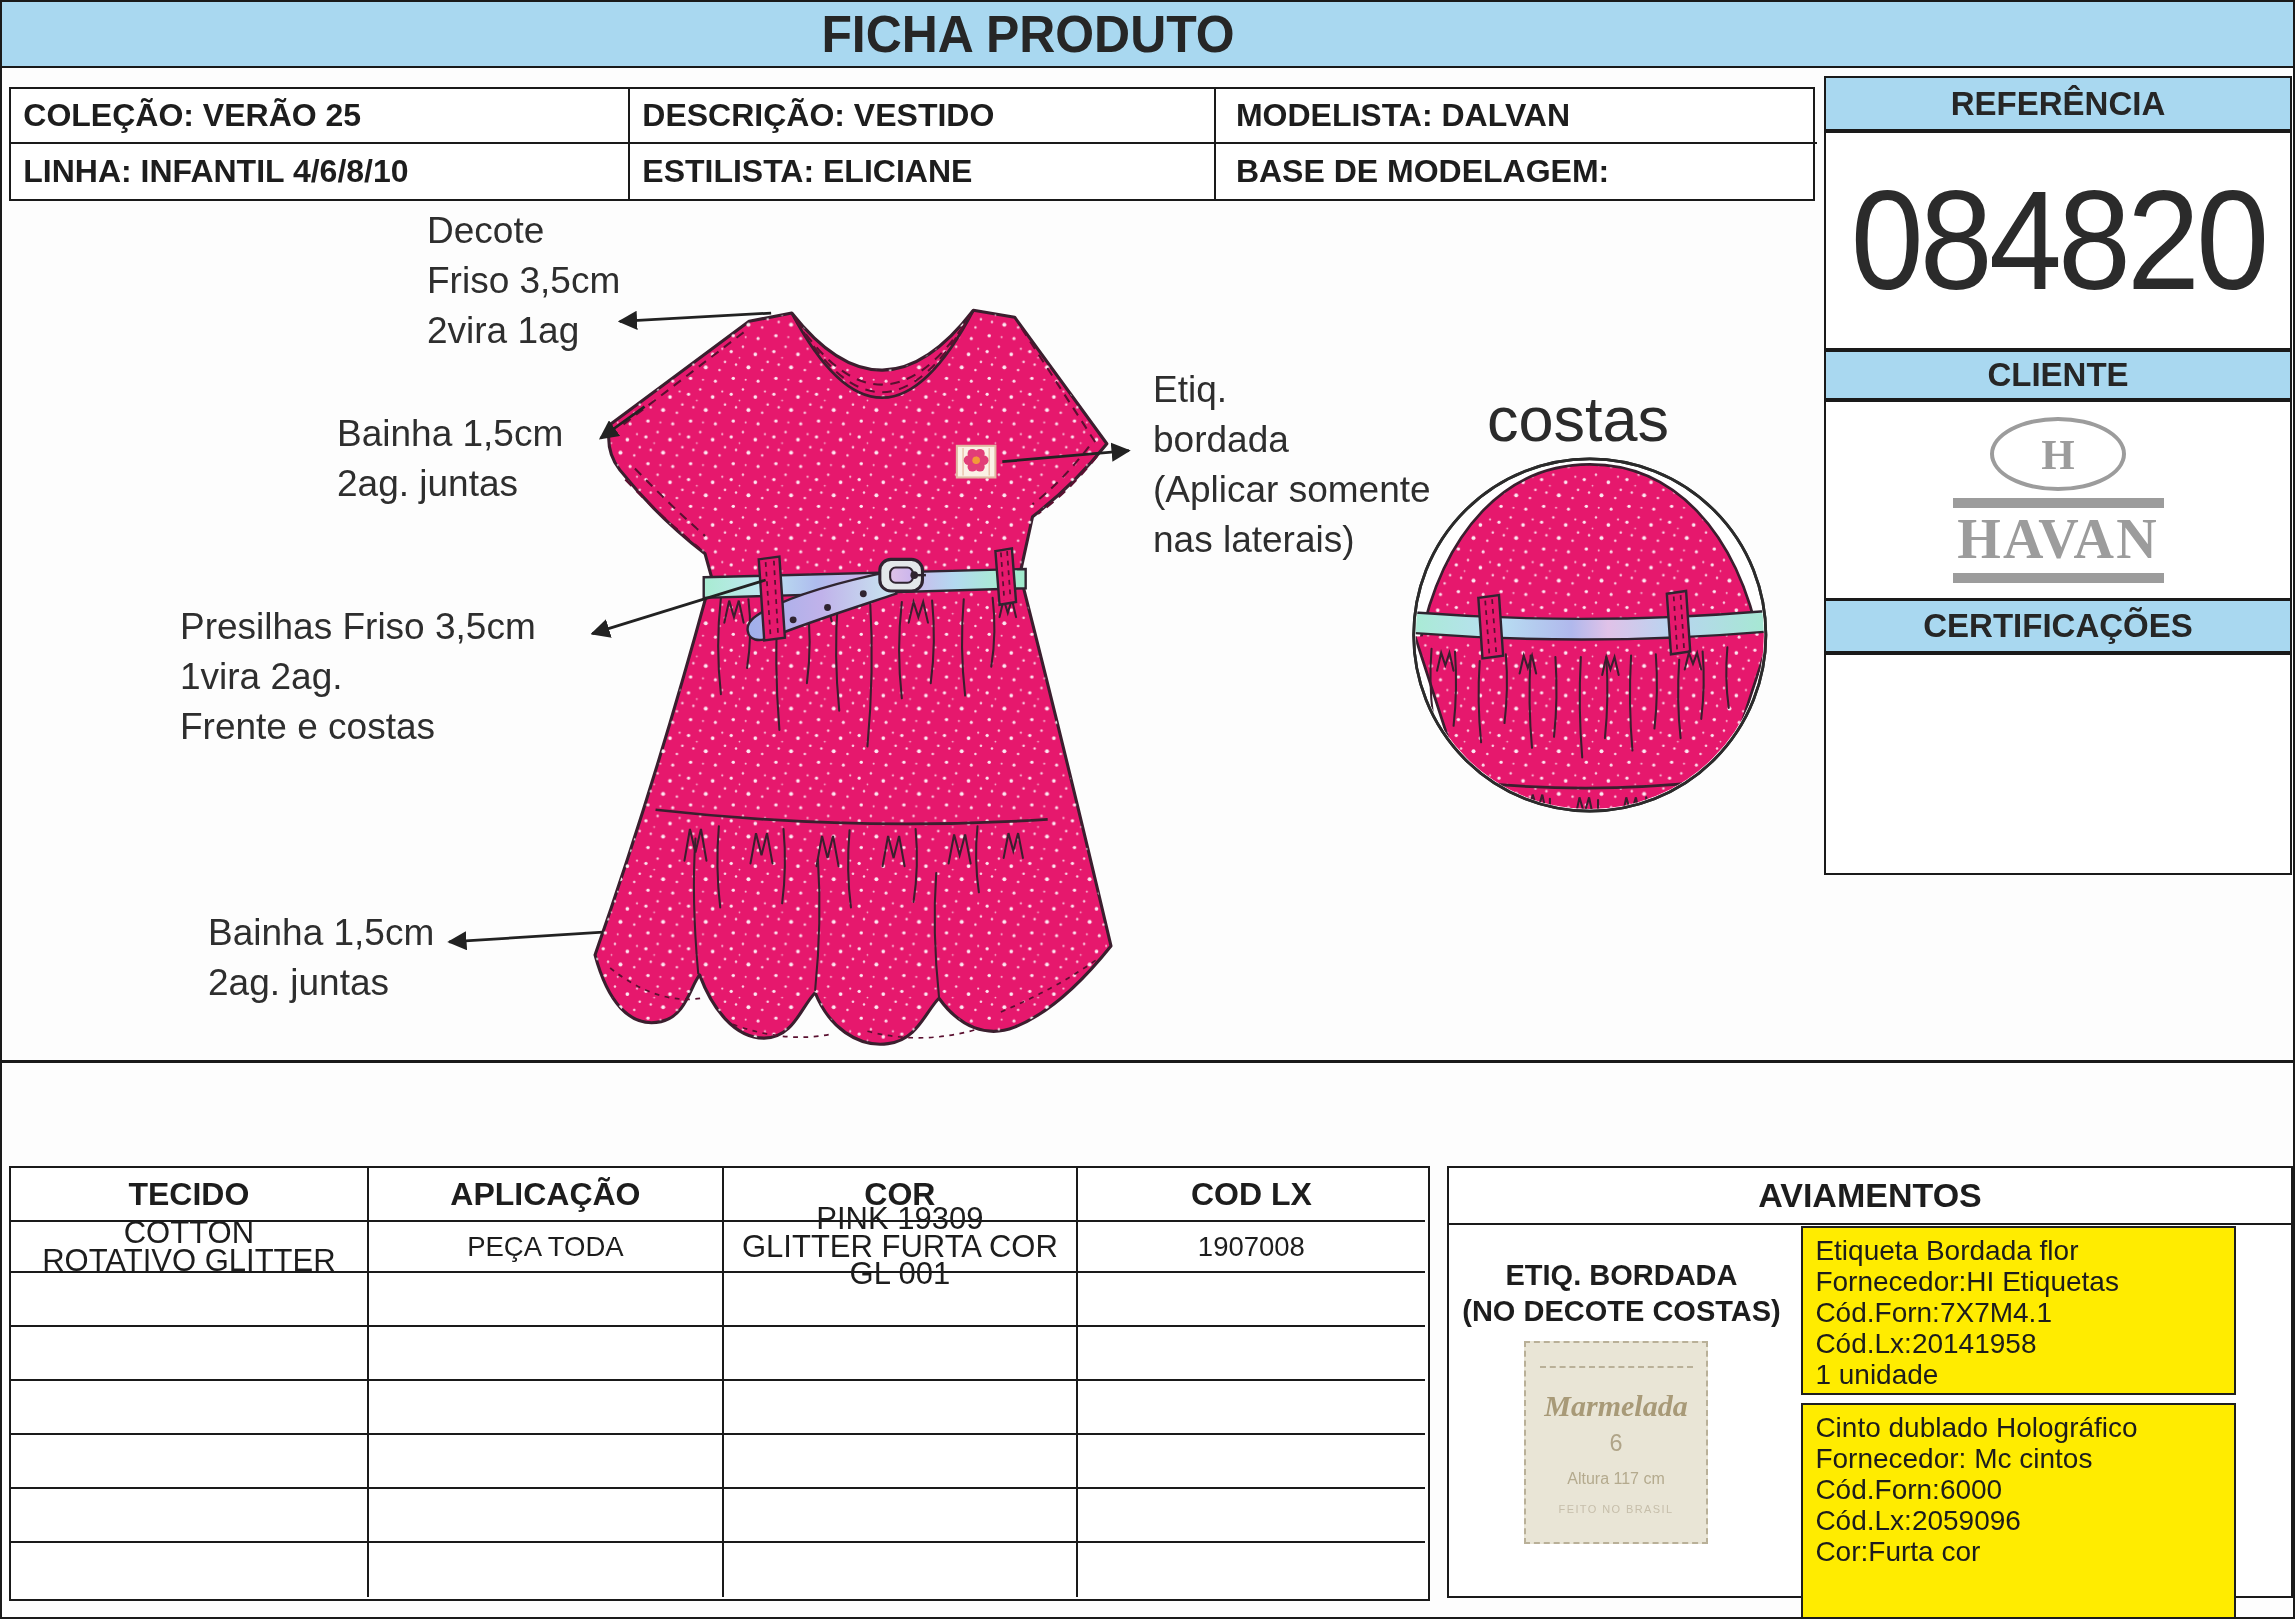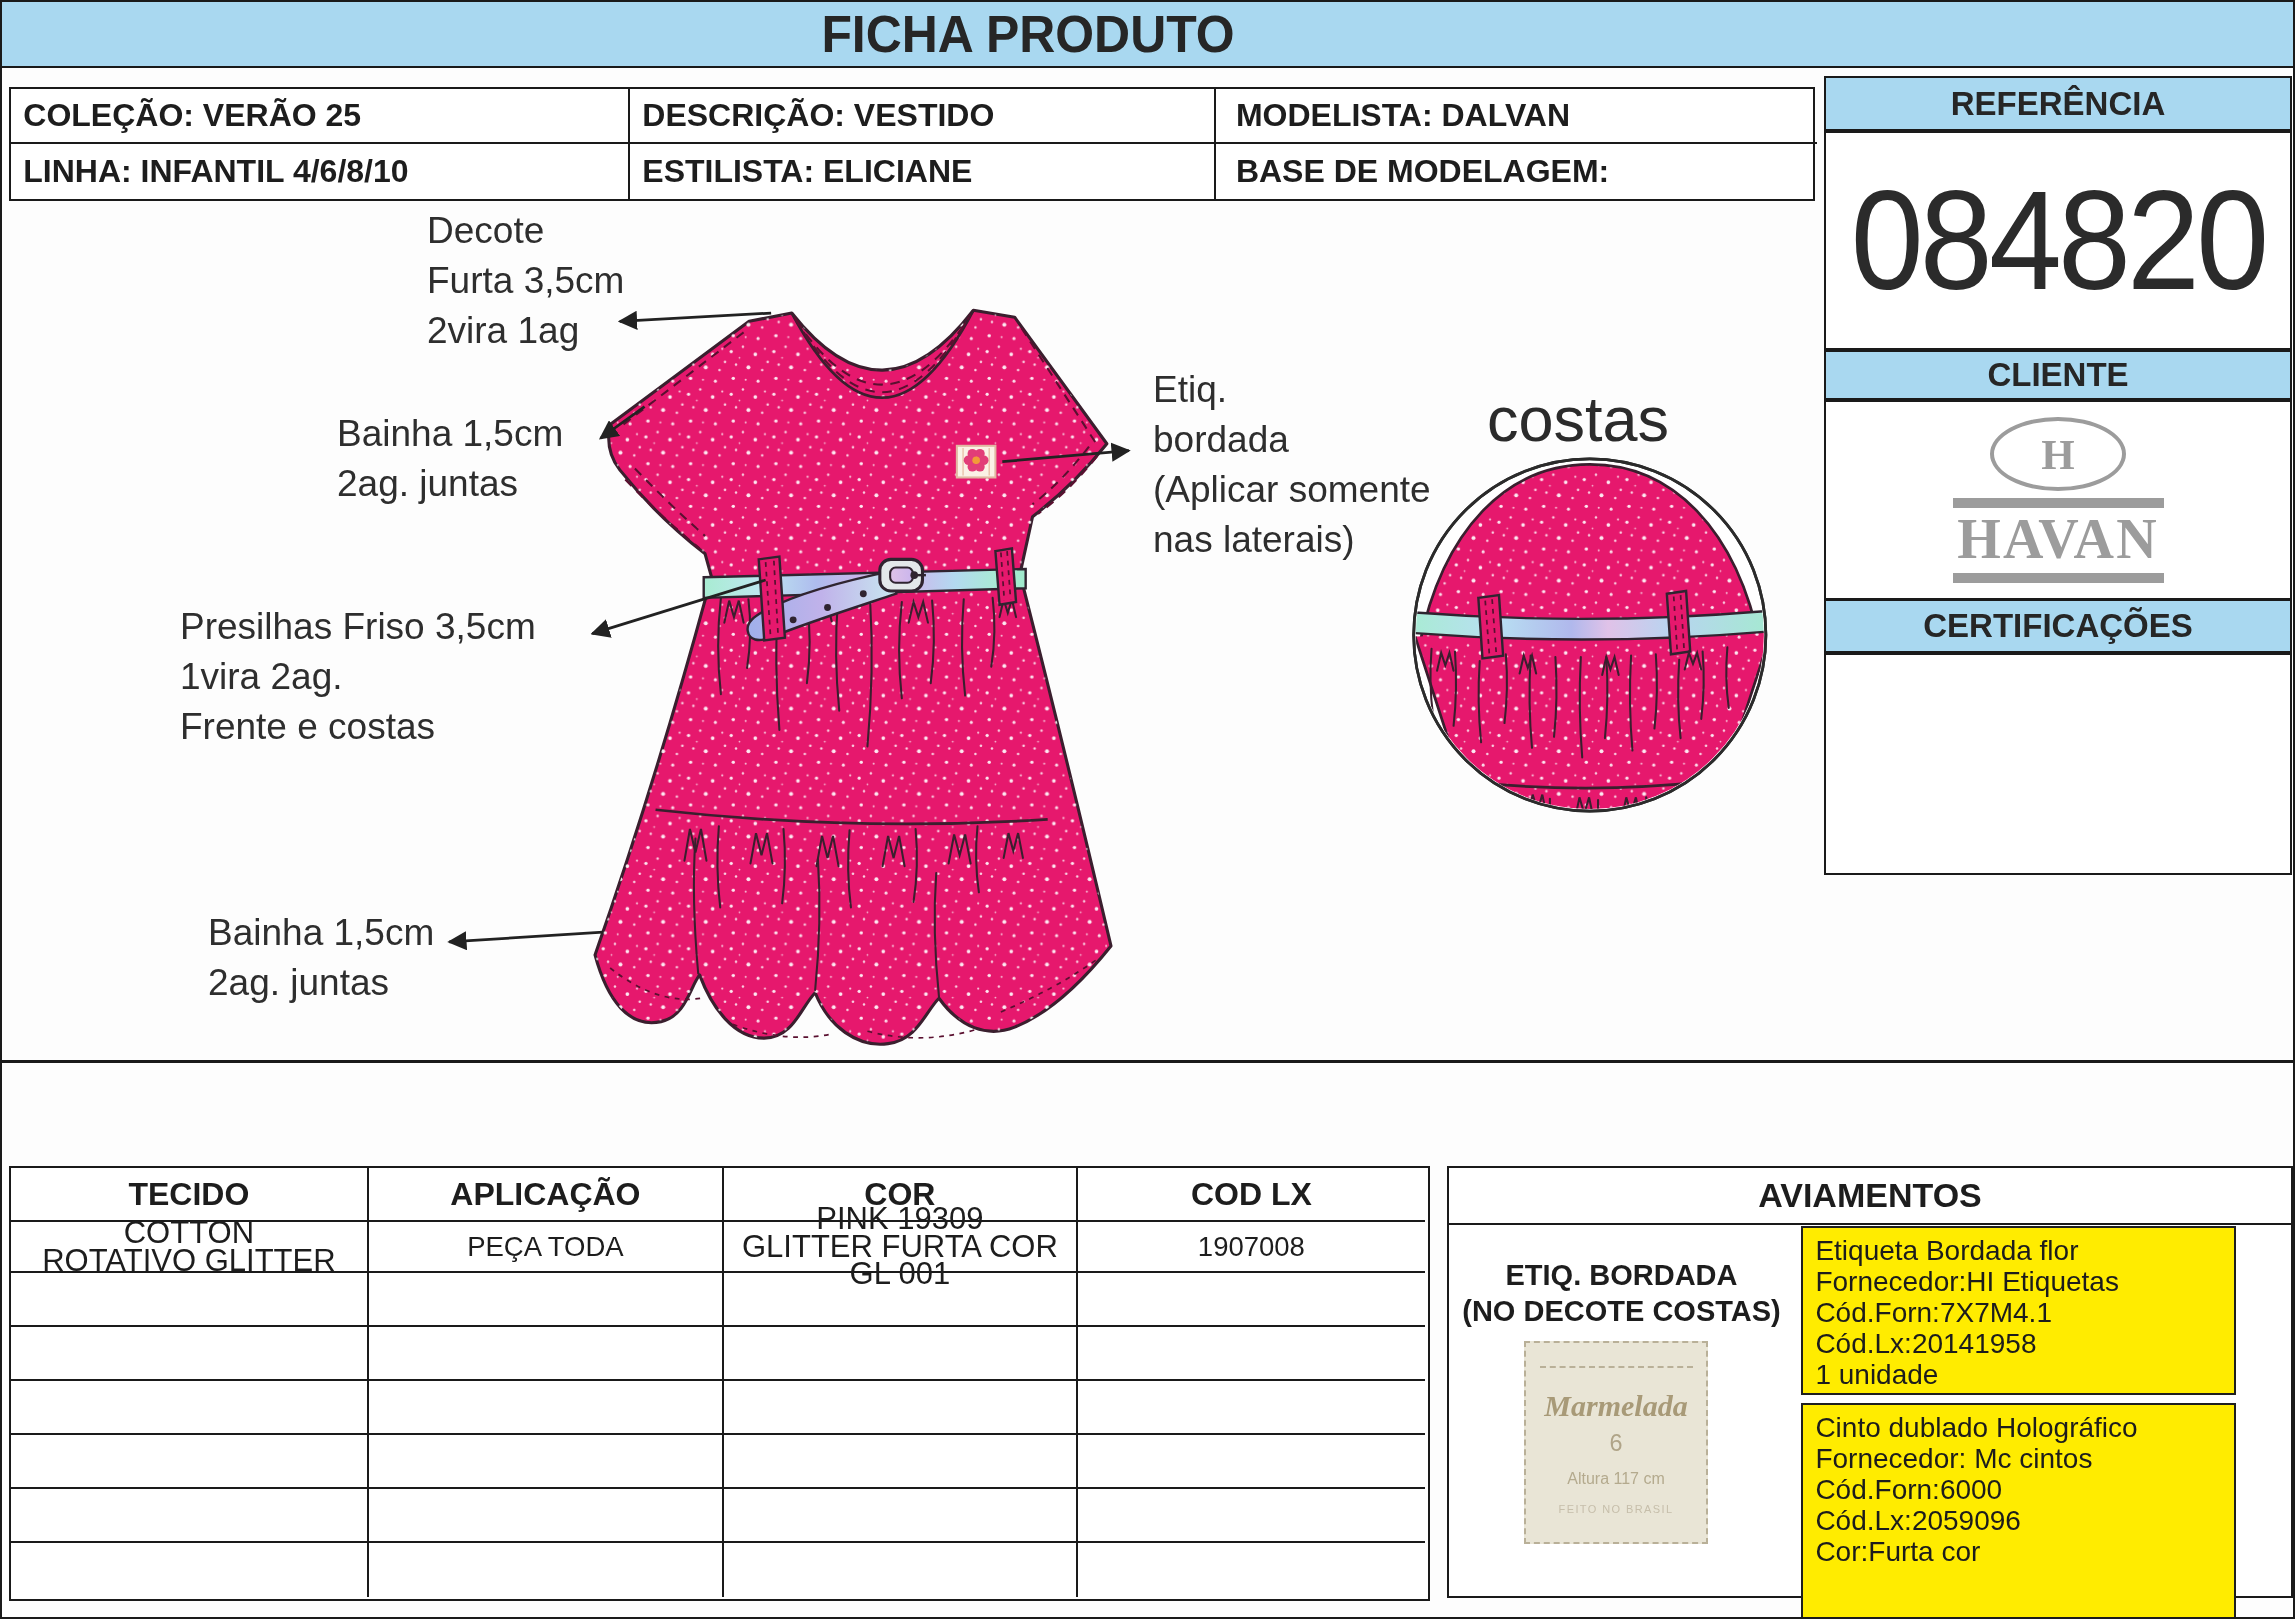--- a/index.html
+++ b/index.html
@@ -312,21 +312,21 @@
       <path d="M1118,452 L898,464" marker-end="url(#ah)"></path>
       <path d="M934,588 L870,634" marker-end="url(#ah)"></path>
       <path d="M1110,840 L858,918" marker-end="url(#ah)"></path>
       <path d="M874,1352 L650,1366" marker-end="url(#ah)"></path>
       <path d="M1454,668 L1638,652" marker-end="url(#ah)"></path>
     </g>
   </svg>
 
   <div class="abs ann ann-decote">
     <div>Decote</div>
-    <div>Furta 3,5cm</div>
+    <div>Friso 3,5cm</div>
     <div>2vira 1ag</div>
   </div>
   <div class="abs ann ann-bainha-top">
     <div>Bainha 1,5cm</div>
     <div>2ag. juntas</div>
   </div>
   <div class="abs ann ann-presilhas">
     <div>Presilhas Friso 3,5cm</div>
     <div>1vira 2ag.</div>
     <div>Frente e costas</div>

